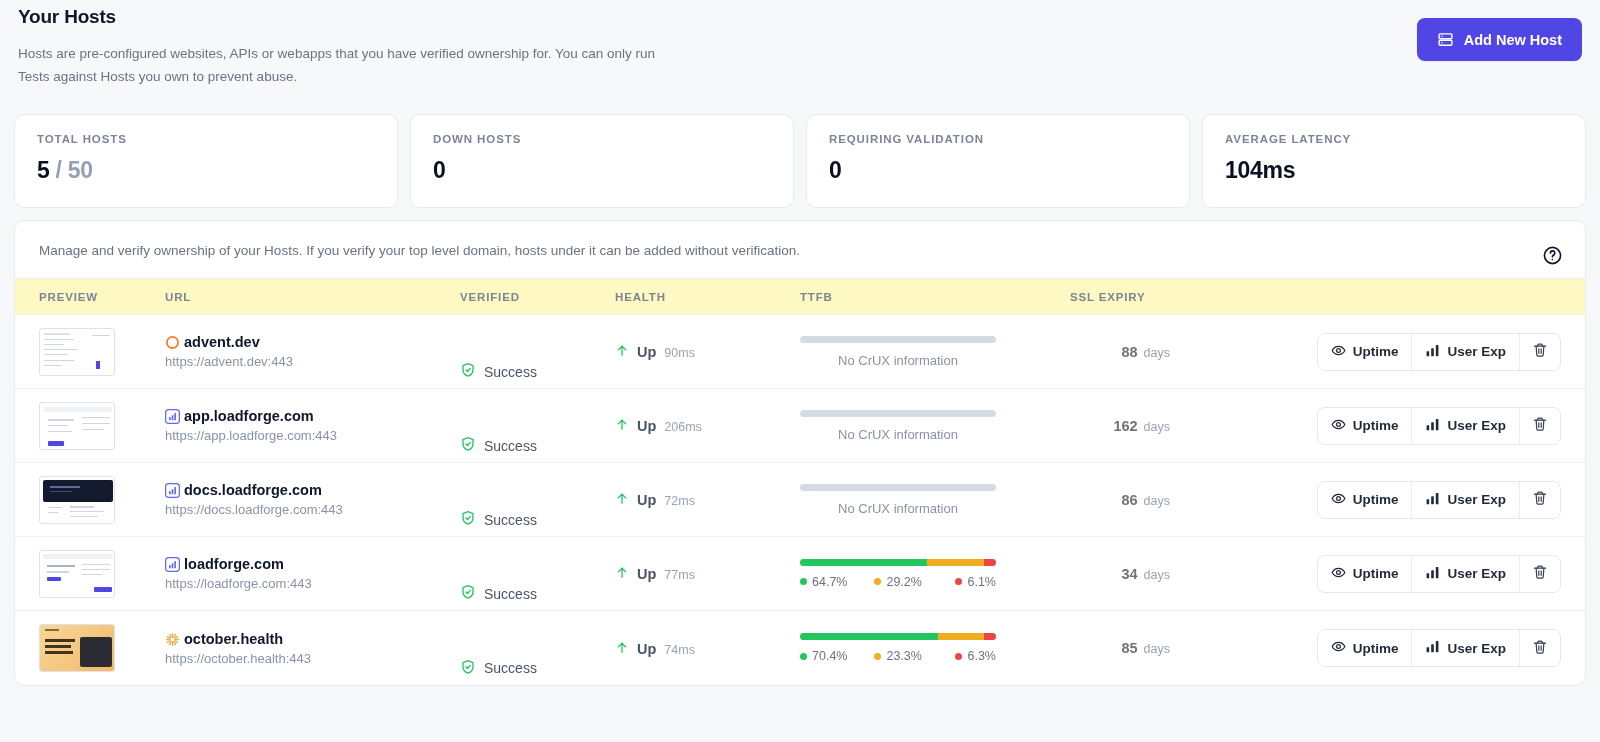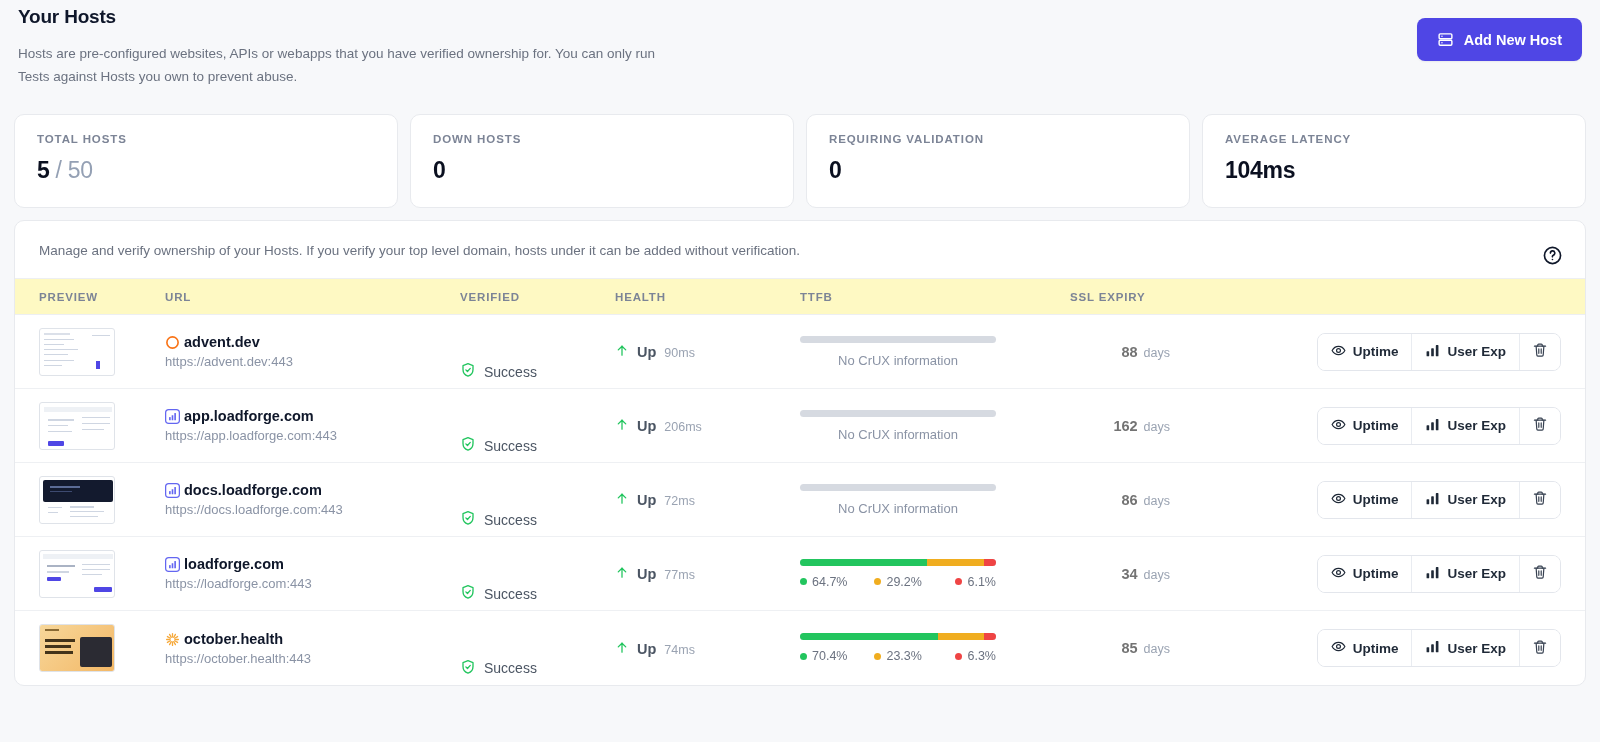--- a/index.html
+++ b/index.html
@@ -37,21 +37,21 @@
   .stats-row { display: flex; gap: 12px; margin-top: 26px; }
   .stat-card {
     flex: 1 1 0; background: #fff; border: 1px solid #e8eaee; border-radius: 10px;
     padding: 18px 22px 20px 22px; height: 94px;
   }
   .stat-label {
     font-size: 11.5px; font-weight: 600; letter-spacing: .9px;
     color: #7c8496; text-transform: uppercase; margin-bottom: 12px;
   }
   .stat-value { font-size: 23px; font-weight: 700; color: #0b1020; letter-spacing: -0.3px; }
-  .stat-value .muted { color: #94a0b4; font-weight: 400; }
+  .stat-value .muted { color: #94a0b4; font-weight: 700; }
 
   
   .panel {
     margin-top: 12px; background: #fff; border: 1px solid #e8eaee;
     border-radius: 10px; overflow: hidden; position: relative;
   }
   .panel-head { padding: 22px 24px 20px 24px; position: relative; }
   .panel-title { font-size: 16px; font-weight: 700; color: #0f172a; margin-bottom: 11px; }
   .panel-sub { font-size: 13.5px; color: #6b7280; }
   .help-icon {

